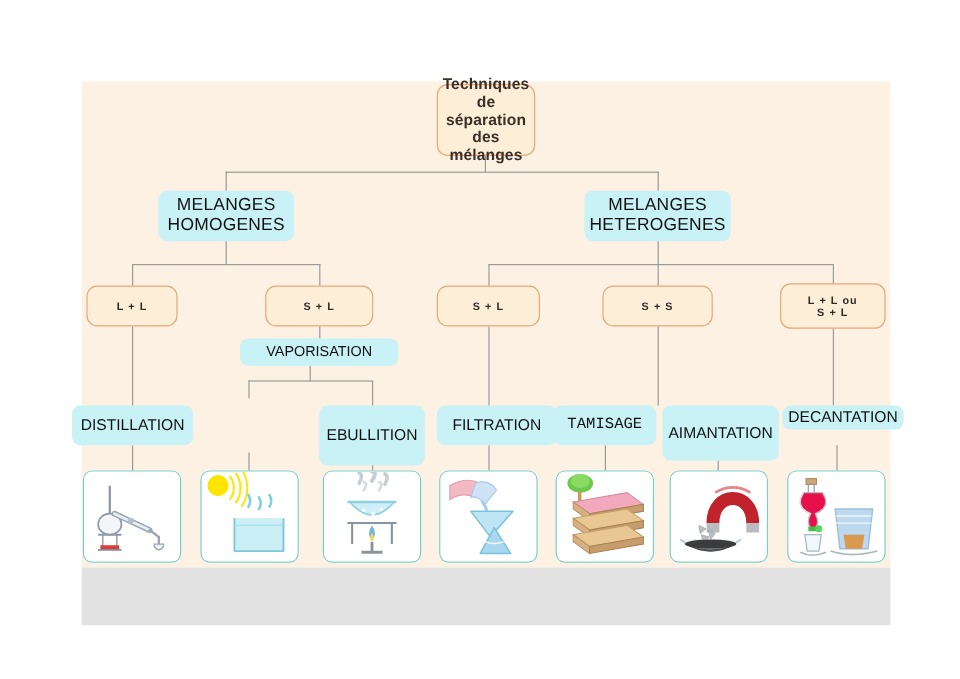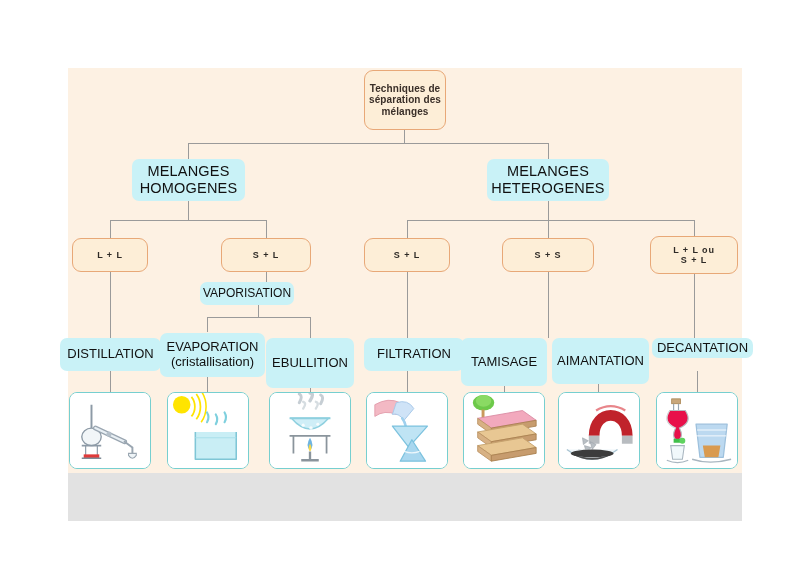--- a/index.html
+++ b/index.html
@@ -44,21 +44,21 @@
   }
 
   
   .peach {
     background: #fdeed7;
     border: 1.6px solid #e8a877;
     border-radius: 9px;
   }
   .root {
     font-weight: bold;
-    font-size: 10px;
+    font-size: 13px;
     letter-spacing: .1px;
     color: #3a2f28;
   }
   .state {
     font-size: 9px;
     font-weight: bold;
     letter-spacing: .9px;
     color: #2e2a26;
   }
 
@@ -193,44 +193,38 @@
     </div>
   </div>
 
   <div class="node peach state" style="left:650px; top:236px; width:88px; height:38px;">
     <div>
       <div>L + L ou</div>
       <div>S + L</div>
     </div>
   </div>
 
-  <div class="node cyan vapor" style="left:200px; top:282px; width:94px; height:23px;">
+  <div class="node cyan vapor" style="left:200px; top:282px; width:132px; height:23px;">
     <span>VAPORISATION</span>
   </div>
 
   <div class="node cyan method" style="left:60px; top:338px; width:101px; height:33px;">
     <span>DISTILLATION</span>
   </div>
 
-  <div class="node cyan method two-line" style="left:160px; top:333px; width:105px; height:44px;">
-    <div>
-      <div>EVAPORATION</div>
-      <div>(cristallisation)</div>
-    </div>
-  </div>
 
   <div class="node cyan method" style="left:266px; top:338px; width:88px; height:50px;">
     <span>EBULLITION</span>
   </div>
 
   <div class="node cyan method" style="left:364px; top:338px; width:100px; height:33px;">
     <span>FILTRATION</span>
   </div>
 
-  <div class="node cyan method" style="left:461px; top:338px; width:86px; height:48px;">
+  <div class="node cyan method" style="left:461px; top:338px; width:86px; height:33px;font-family:Liberation Mono, monospace;">
     <span>TAMISAGE</span>
   </div>
 
   <div class="node cyan method" style="left:552px; top:338px; width:97px; height:46px;">
     <span>AIMANTATION</span>
   </div>
 
   <div class="node cyan method" style="left:652px; top:338px; width:101px; height:20px;">
     <span>DECANTATION</span>
   </div>

